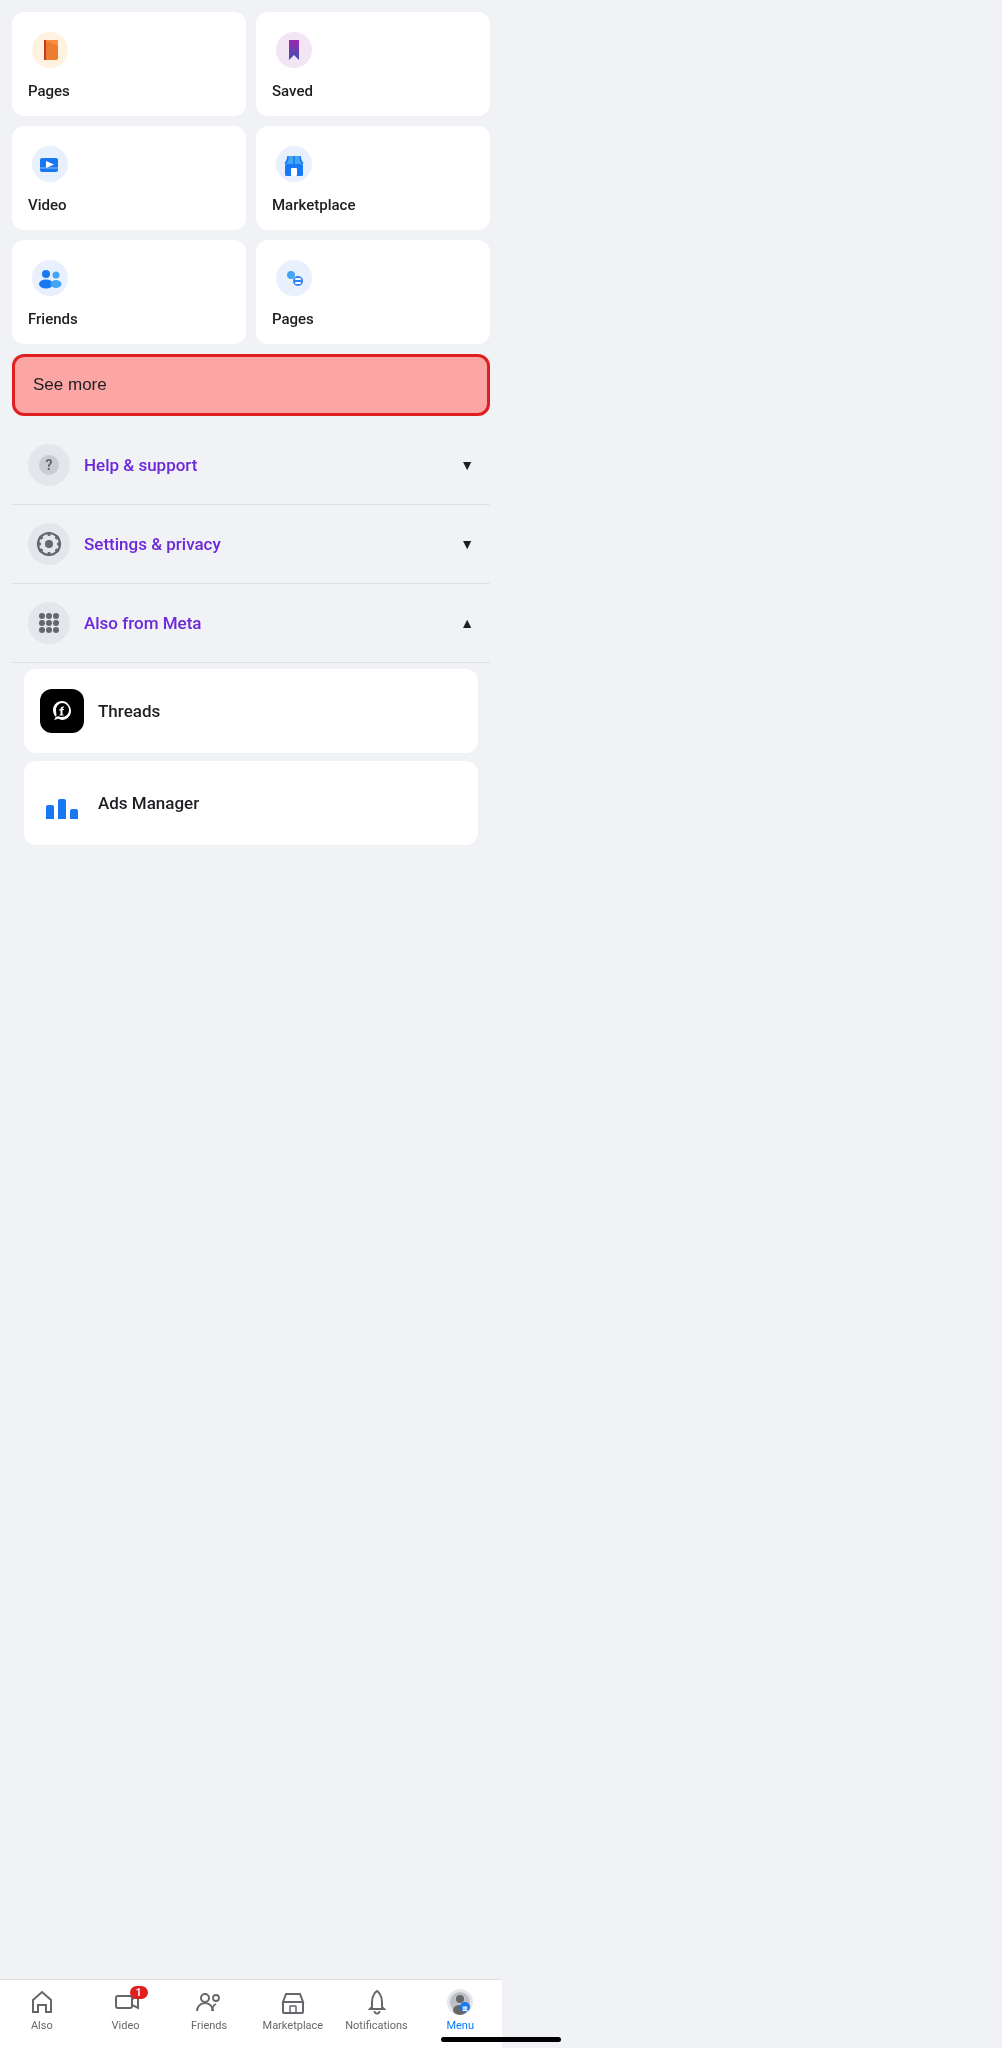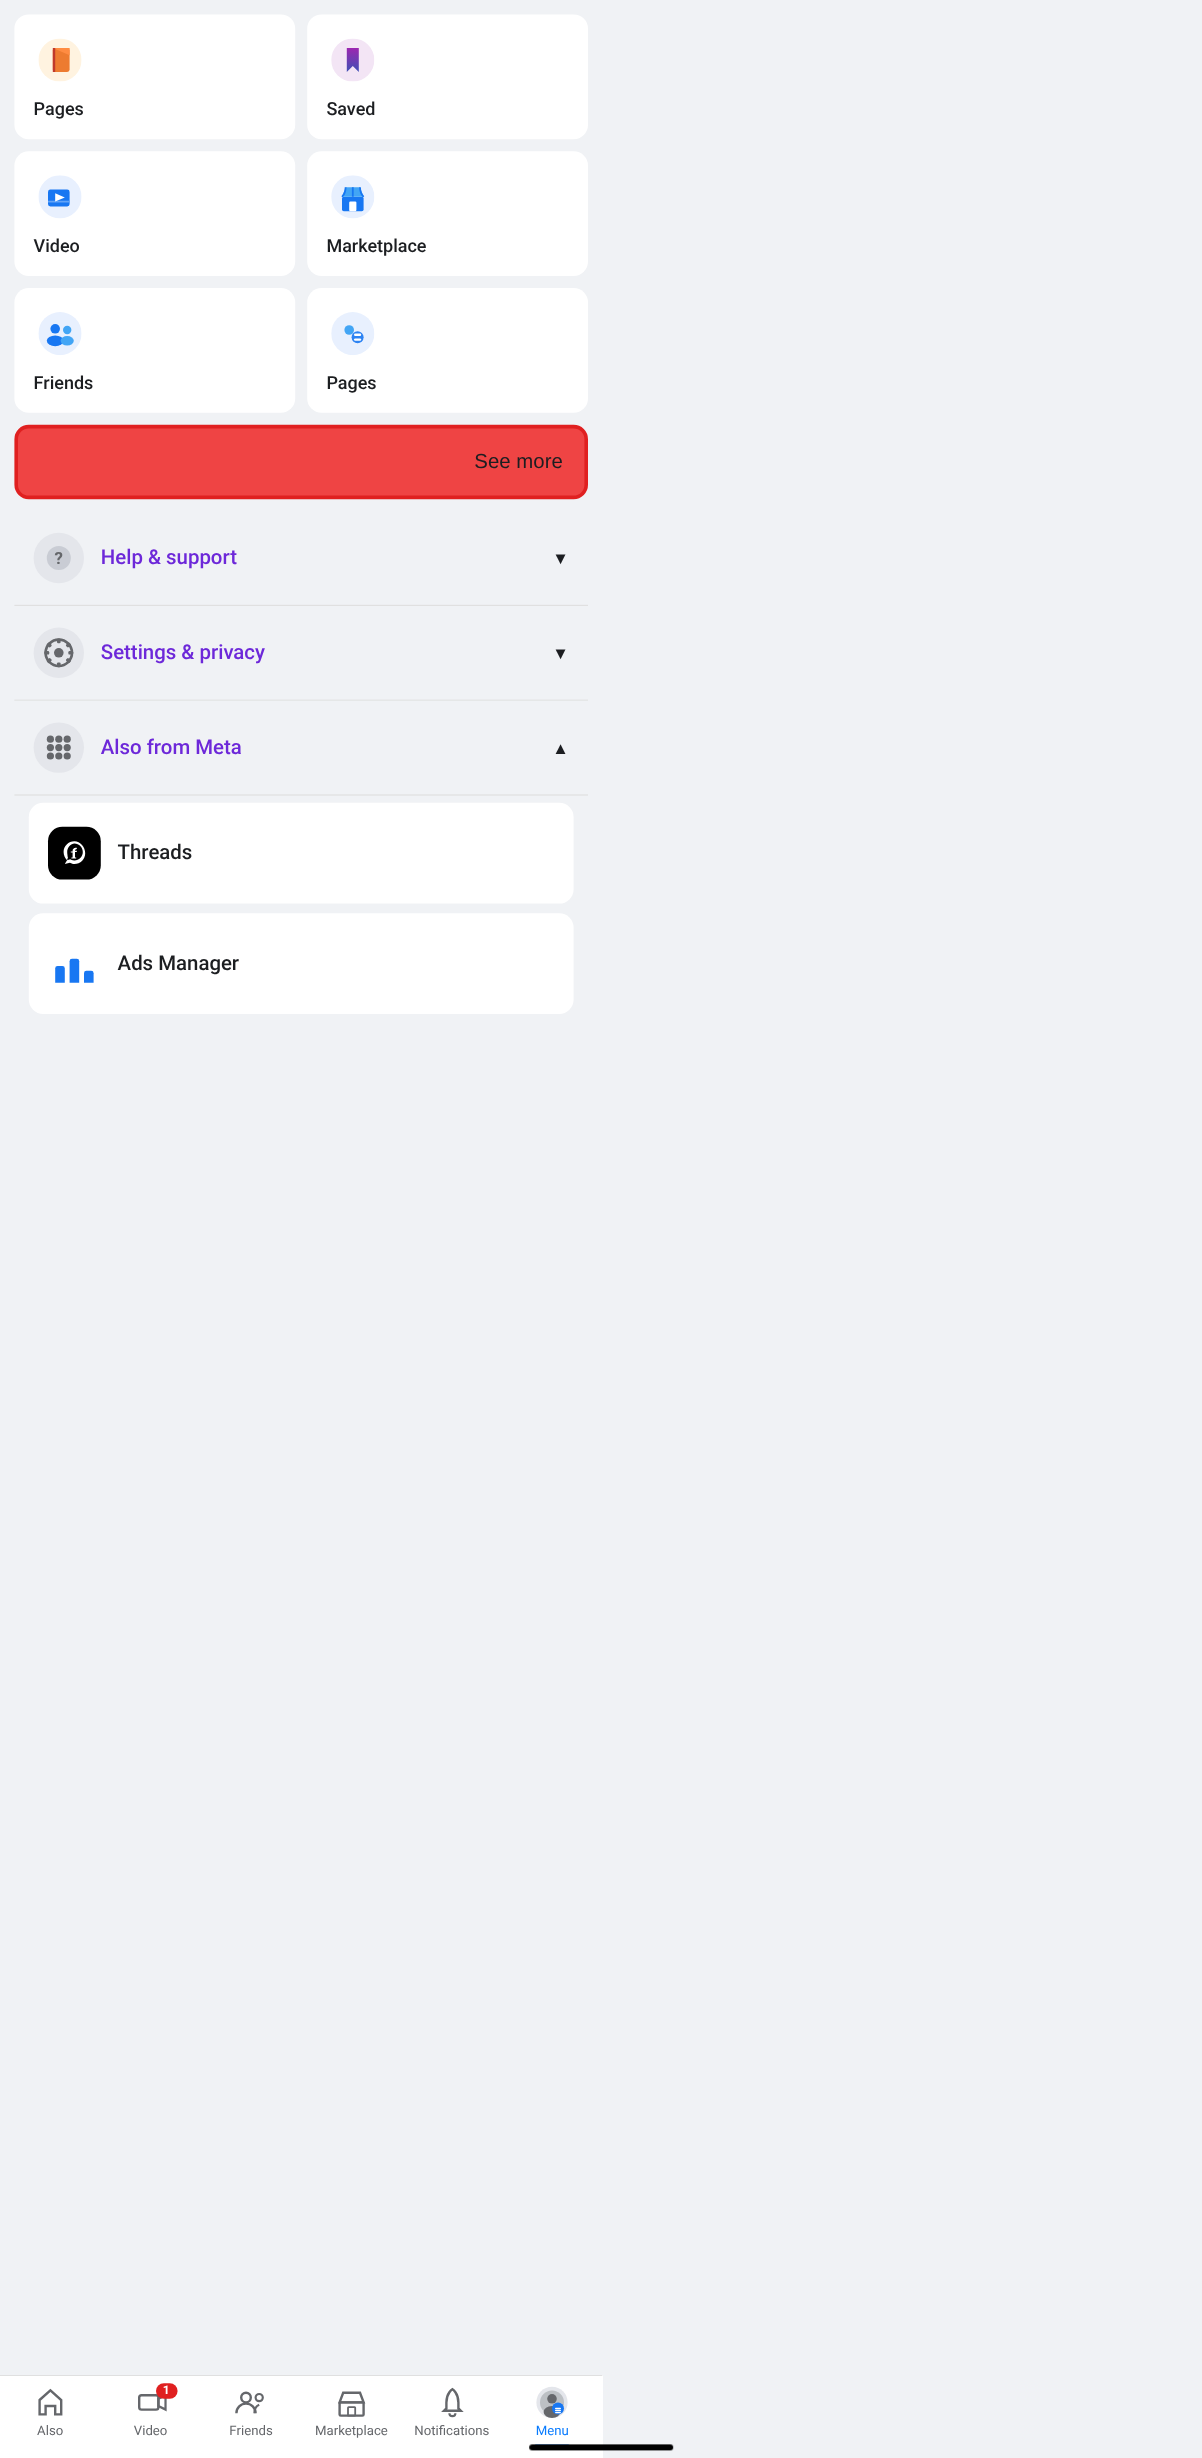--- a/index.html
+++ b/index.html
@@ -39,28 +39,28 @@
       align-items: center;
       justify-content: center;
     }
     .grid-item-label {
       font-size: 15px;
       font-weight: 500;
       color: #1c1e21;
     }
     .see-more-btn {
       width: 100%;
-      background: #ef4444;
+      background: #fca5a5;
       border: 3px solid #e02020;
       border-radius: 12px;
       padding: 18px;
       font-size: 17px;
       font-weight: 500;
       color: #1c1e21;
-      text-align: right;
+      text-align: left;
       cursor: pointer;
       margin-bottom: 10px;
     }
     .menu-section {
       background: #f0f2f5;
     }
     .menu-item {
       display: flex;
       align-items: center;
       padding: 18px 16px;

